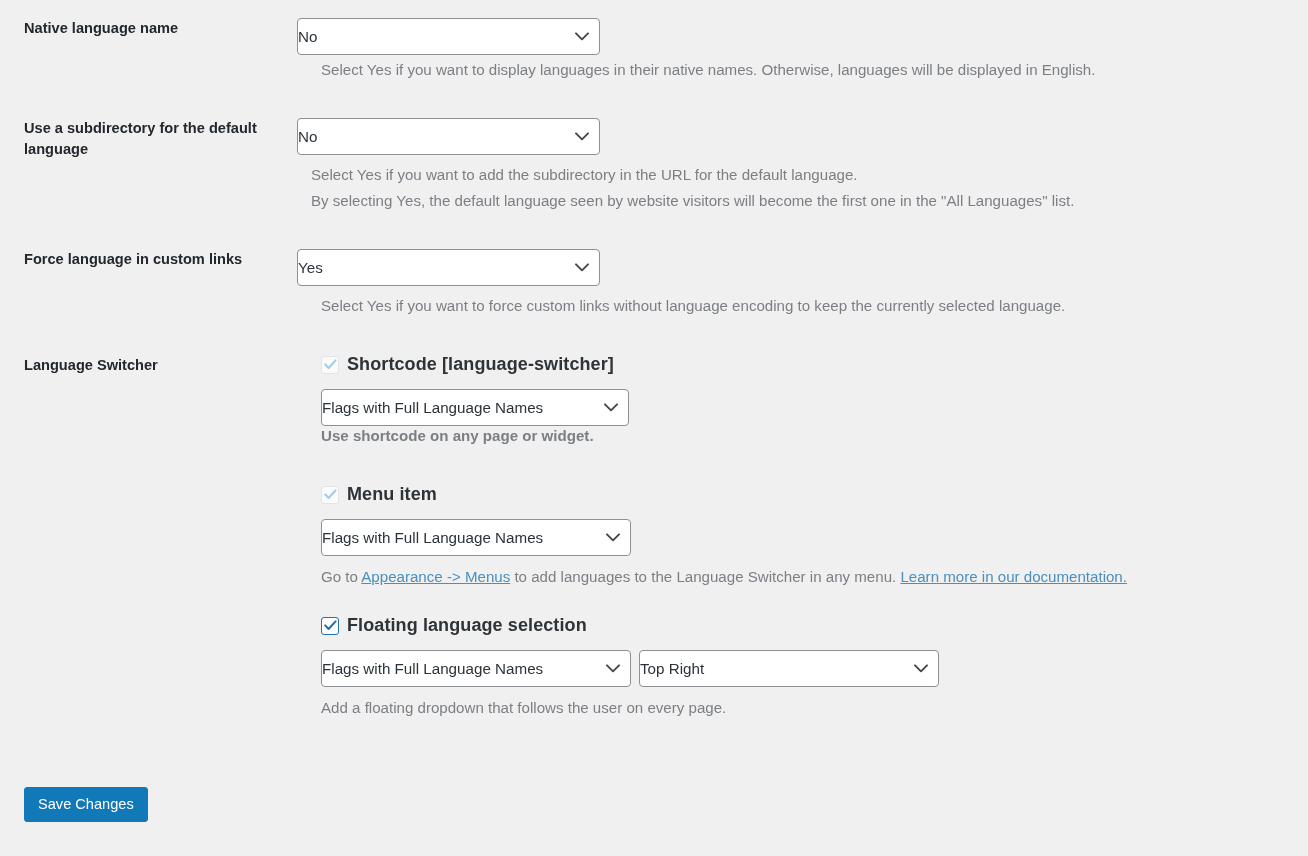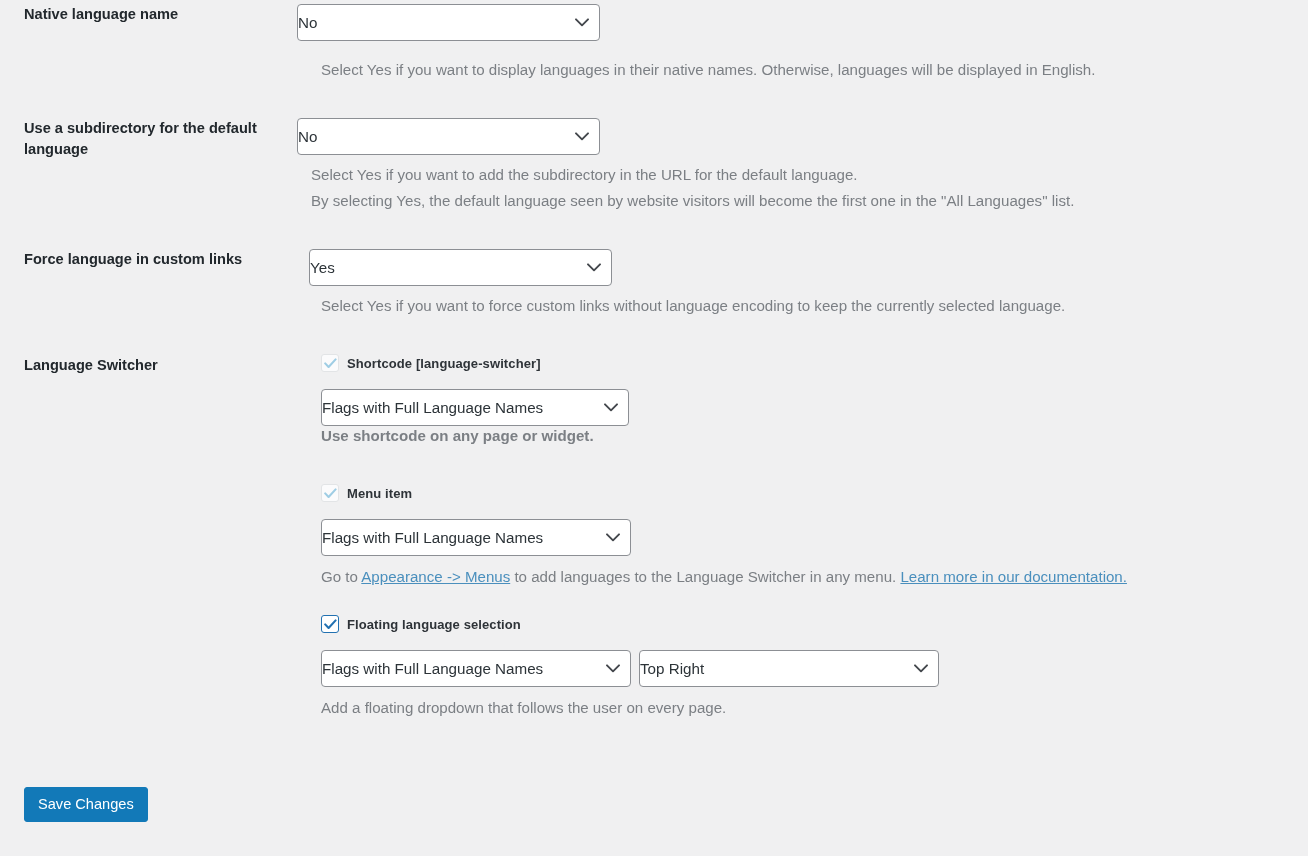--- a/index.html
+++ b/index.html
@@ -102,21 +102,21 @@
     text-decoration: underline;
   }
 
   
   .check-line {
     display: flex;
     align-items: center;
     gap: 8px;
   }
   .check-label {
-    font-size: 13px;
+    font-size: 18px;
     font-weight: 700;
     color: #2e3338;
     letter-spacing: 0.1px;
   }
 
   .cbox {
     box-sizing: border-box;
     width: 18px;
     height: 18px;
     border-radius: 3px;
@@ -145,23 +145,23 @@
     font-size: 14.6px;
     font-family: "Liberation Sans", sans-serif;
     line-height: 33px;
     cursor: pointer;
     white-space: nowrap;
   }
 
   
   .abs { position: absolute; }
 
-  #row-native       { top: 4px;  left: 0; width: 1308px; }
+  #row-native       { top: 18px;  left: 0; width: 1308px; }
   #row-subdir       { top: 118px; left: 0; width: 1308px; }
-  #row-force        { top: 249px; left: 0; width: 1055px; gap: 12px; }
+  #row-force        { top: 249px; left: 0; width: 1055px; }
   #row-switcher     { top: 355px; left: 0; width: 1308px; }
 
   .desc-native   { position: absolute; left: 321px; top: 57px;  width: 960px; }
   .desc-subdir   { position: absolute; left: 311px; top: 162px; width: 960px; }
   .desc-force    { position: absolute; left: 321px; top: 293px; width: 960px; }
 
   .sw-block { position: absolute; left: 321px; }
   #sw-shortcode-check { top: 354px; }
   #sw-shortcode-sel   { top: 389px; }
   #sw-shortcode-desc  { top: 423px; font-weight: bold; }

